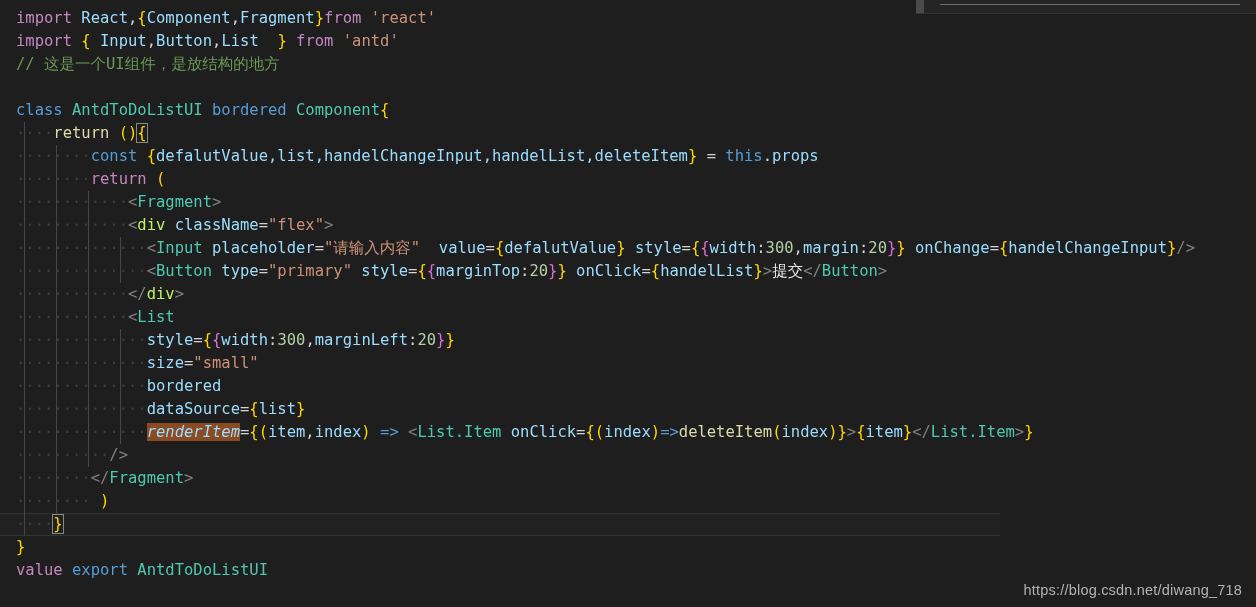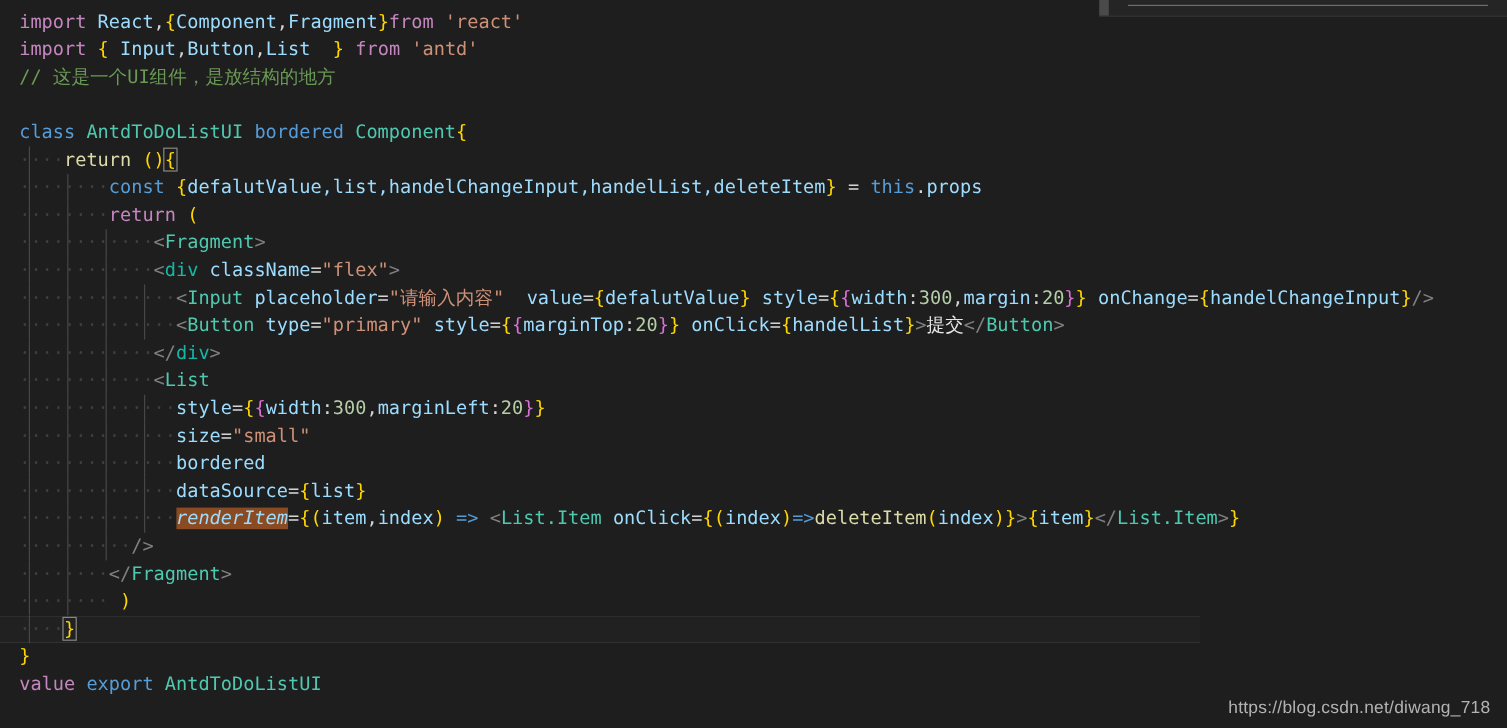--- a/index.html
+++ b/index.html
@@ -71,21 +71,21 @@
 
   
   .ws { color: #3e3e3e; }
 
   
   .kw      { color: #c586c0; }  
   .kw2     { color: #569cd6; margin-top: 20px; }  
   .ident   { color: #9cdcfe; }  
   .type    { color: #4ec9b0; }  
   .tag     { color: #4ec9b0; }  
-  .tagd    { color: #14b8a6; }  
+  .tagd    { color: #bef264; }  
   .punc    { color: #808080; }  
   .str     { color: #ce9178; }  
   .num     { color: #b5cea8; }  
   .fn      { color: #dcdcaa; }  
   .brace   { color: #ffd700; }  
   .brace2  { color: #da70d6; }  
   .paren   { color: #ffd700; }
   .comment { color: #6a9955; }
   .op      { color: #d4d4d4; }
   .txt     { color: #e8e8e8; }  

